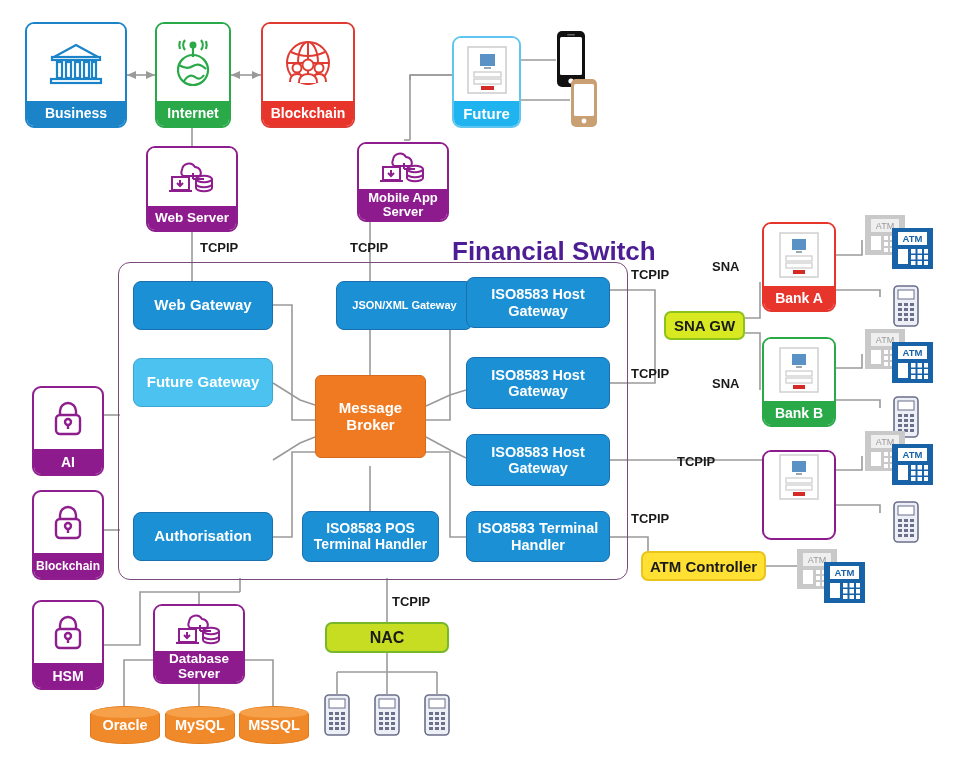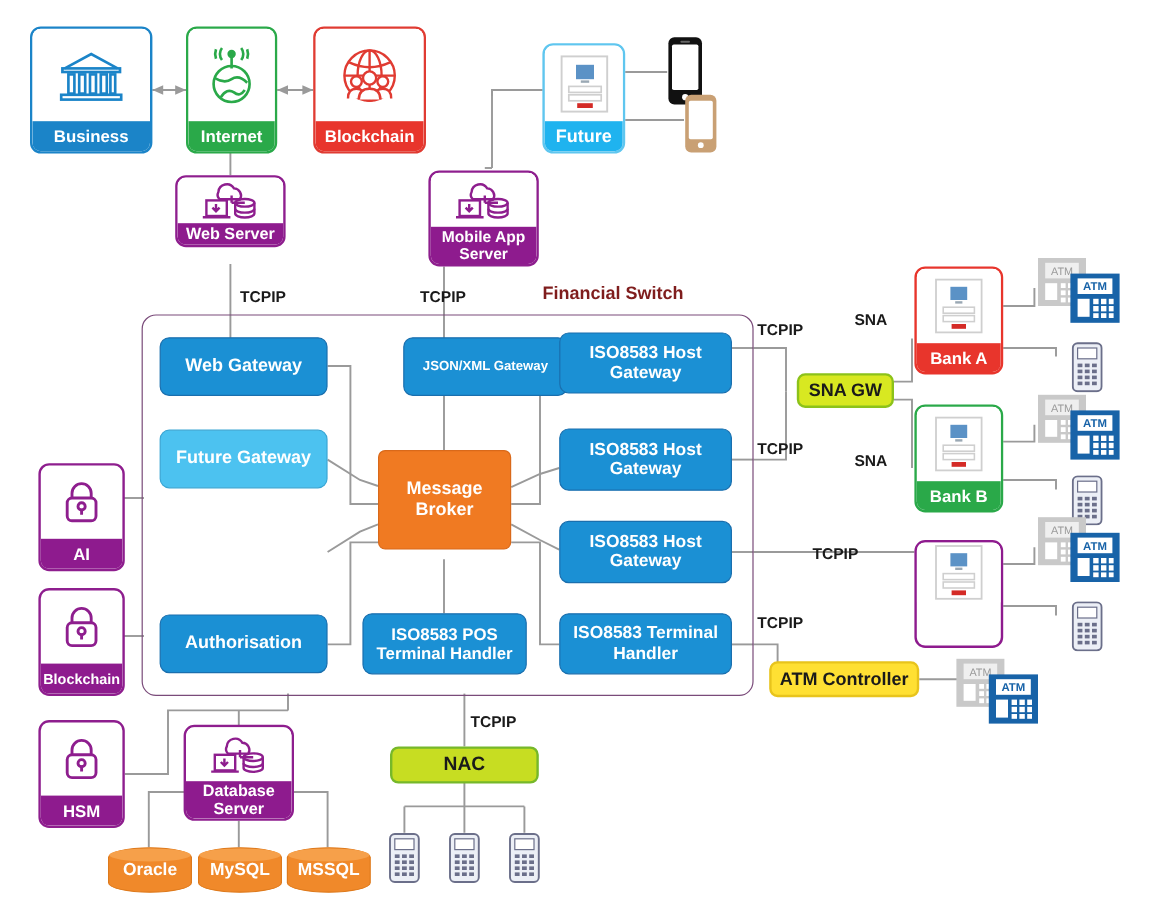--- a/index.html
+++ b/index.html
@@ -50,21 +50,21 @@
   
   .cyl{position:absolute;border-radius:50%/22%;background:#f0892a;border:1px solid #de7a1c;
        color:#fff;font-weight:bold;display:flex;align-items:center;justify-content:center;}
   .cyl:before{content:"";position:absolute;left:0;right:0;top:0;height:30%;
        border-radius:50%/50%;background:#f6a04a;}
   .cyl span{position:relative;z-index:2;}
 
   
   .lbl{position:absolute;color:#1a1a1a;font-weight:bold;white-space:nowrap;}
   .lbl.proto{font-size:13px;}
-  .title{position:absolute;font-size:15px;font-weight:bold;color:#7f1d1d;white-space:nowrap;}
+  .title{position:absolute;font-size:26px;font-weight:bold;color:#4c1d95;white-space:nowrap;}
 
   
   .fsbox{position:absolute;border:1.6px solid #7a4b7a;border-radius:12px;background:transparent;}
 
   .ico{display:block;}
 </style>
 </head>
 <body>
 
 <div id="stage">
@@ -244,21 +244,21 @@
   </div>
 
   <div class="node" style="left:570px;top:78px;width:28px;height:50px;">
     <svg width="28" height="50" viewBox="0 0 28 50">
       <rect x="1" y="1" width="26" height="48" rx="5" fill="#c9a074"></rect>
       <rect x="4" y="6" width="20" height="32" rx="1.5" fill="#fff"></rect>
       <circle cx="14" cy="43" r="2.4" fill="#fff"></circle>
     </svg>
   </div>
 
-  <div class="node card c-purple" style="left:146px;top:146px;width:92px;height:60px;">
+  <div class="node card c-purple" style="left:146px;top:146px;width:92px;height:86px;">
     <div class="body">
       <svg class="ico" width="56" height="38" viewBox="0 0 56 38">
         <g fill="none" stroke="#8e1e8e" stroke-width="2">
           <path d="M18 12 a7 7 0 0 1 13 -3 a6 6 0 0 1 5 9 h-17 a5 5 0 0 1 -1 -6 z"></path>
           <line x1="29" y1="15" x2="29" y2="21"></line>
             <line x1="29" y1="21" x2="40" y2="21"></line>
           <rect x="8" y="19" width="17" height="13"></rect>
           <path d="M16 22 v6 m-3 -3 l3 3 l3 -3"></path>
           <line x1="5" y1="33" x2="28" y2="33"></line>
           <ellipse cx="40" cy="21" rx="8" ry="3.2"></ellipse>

